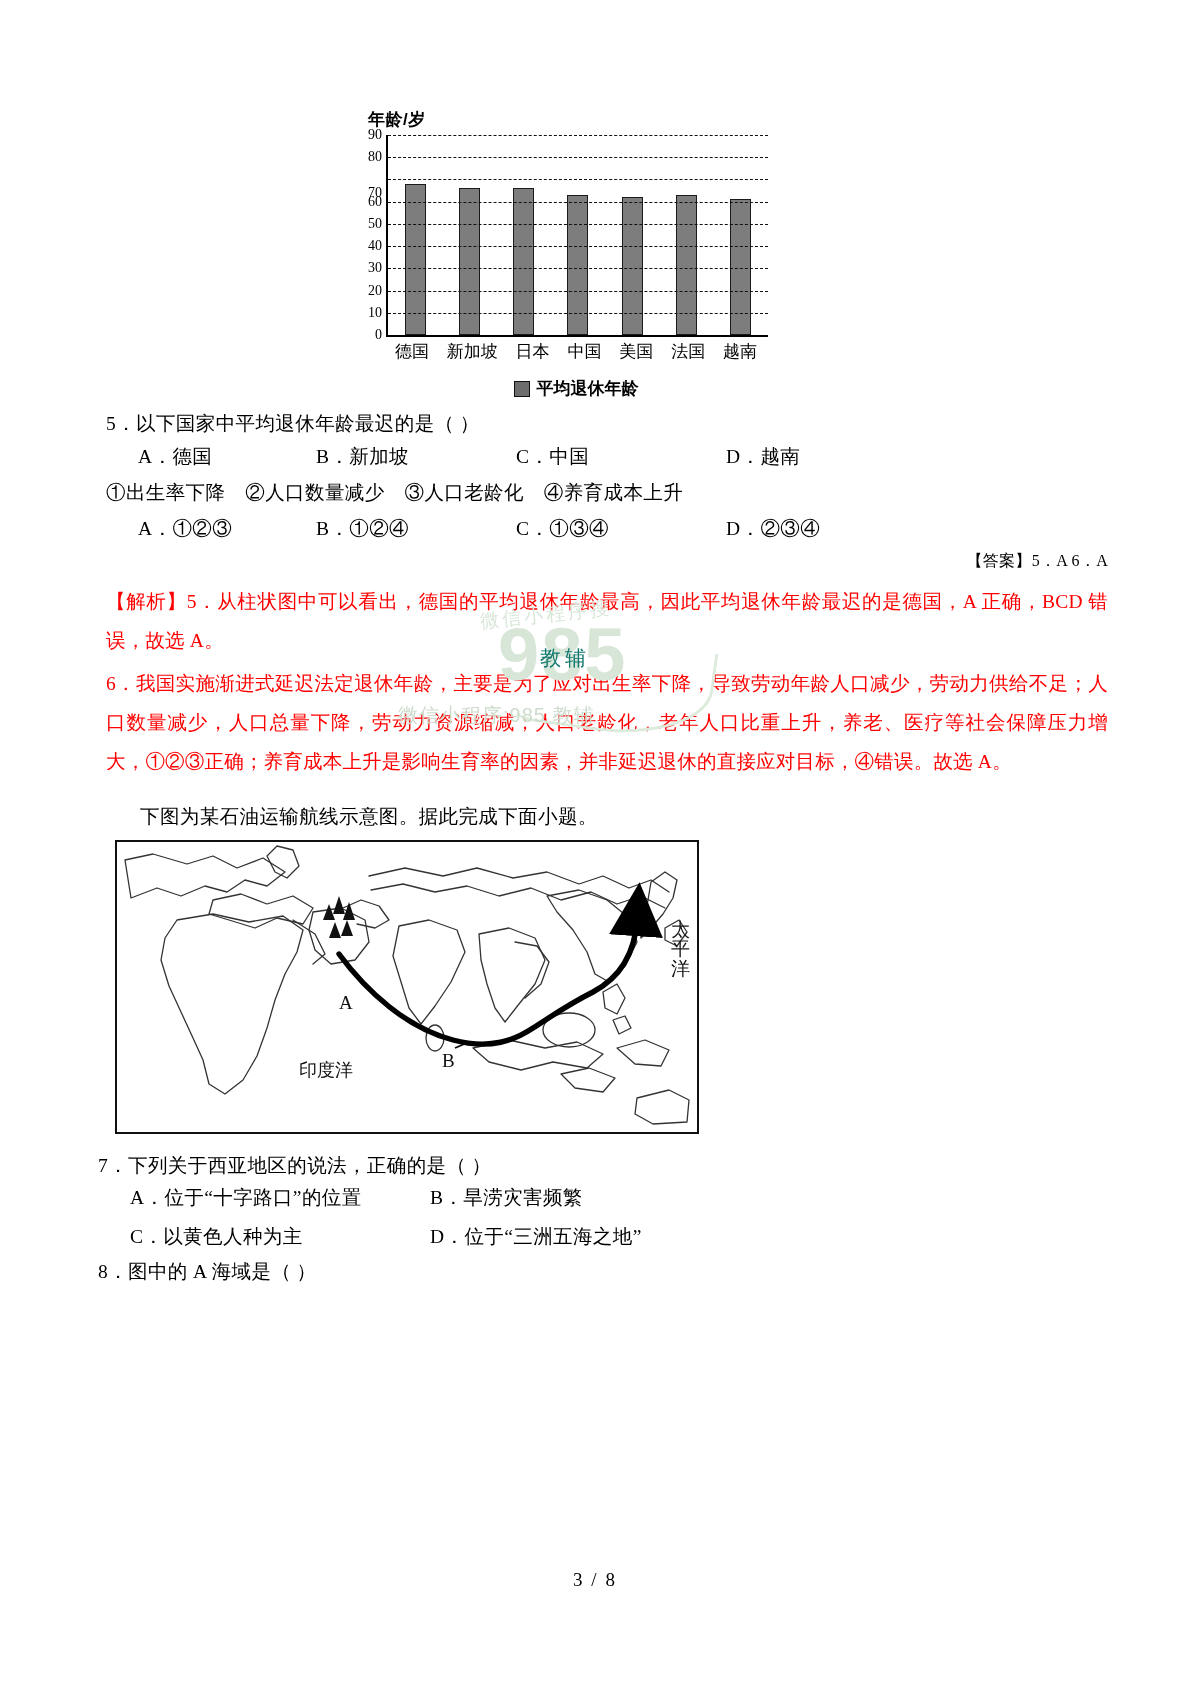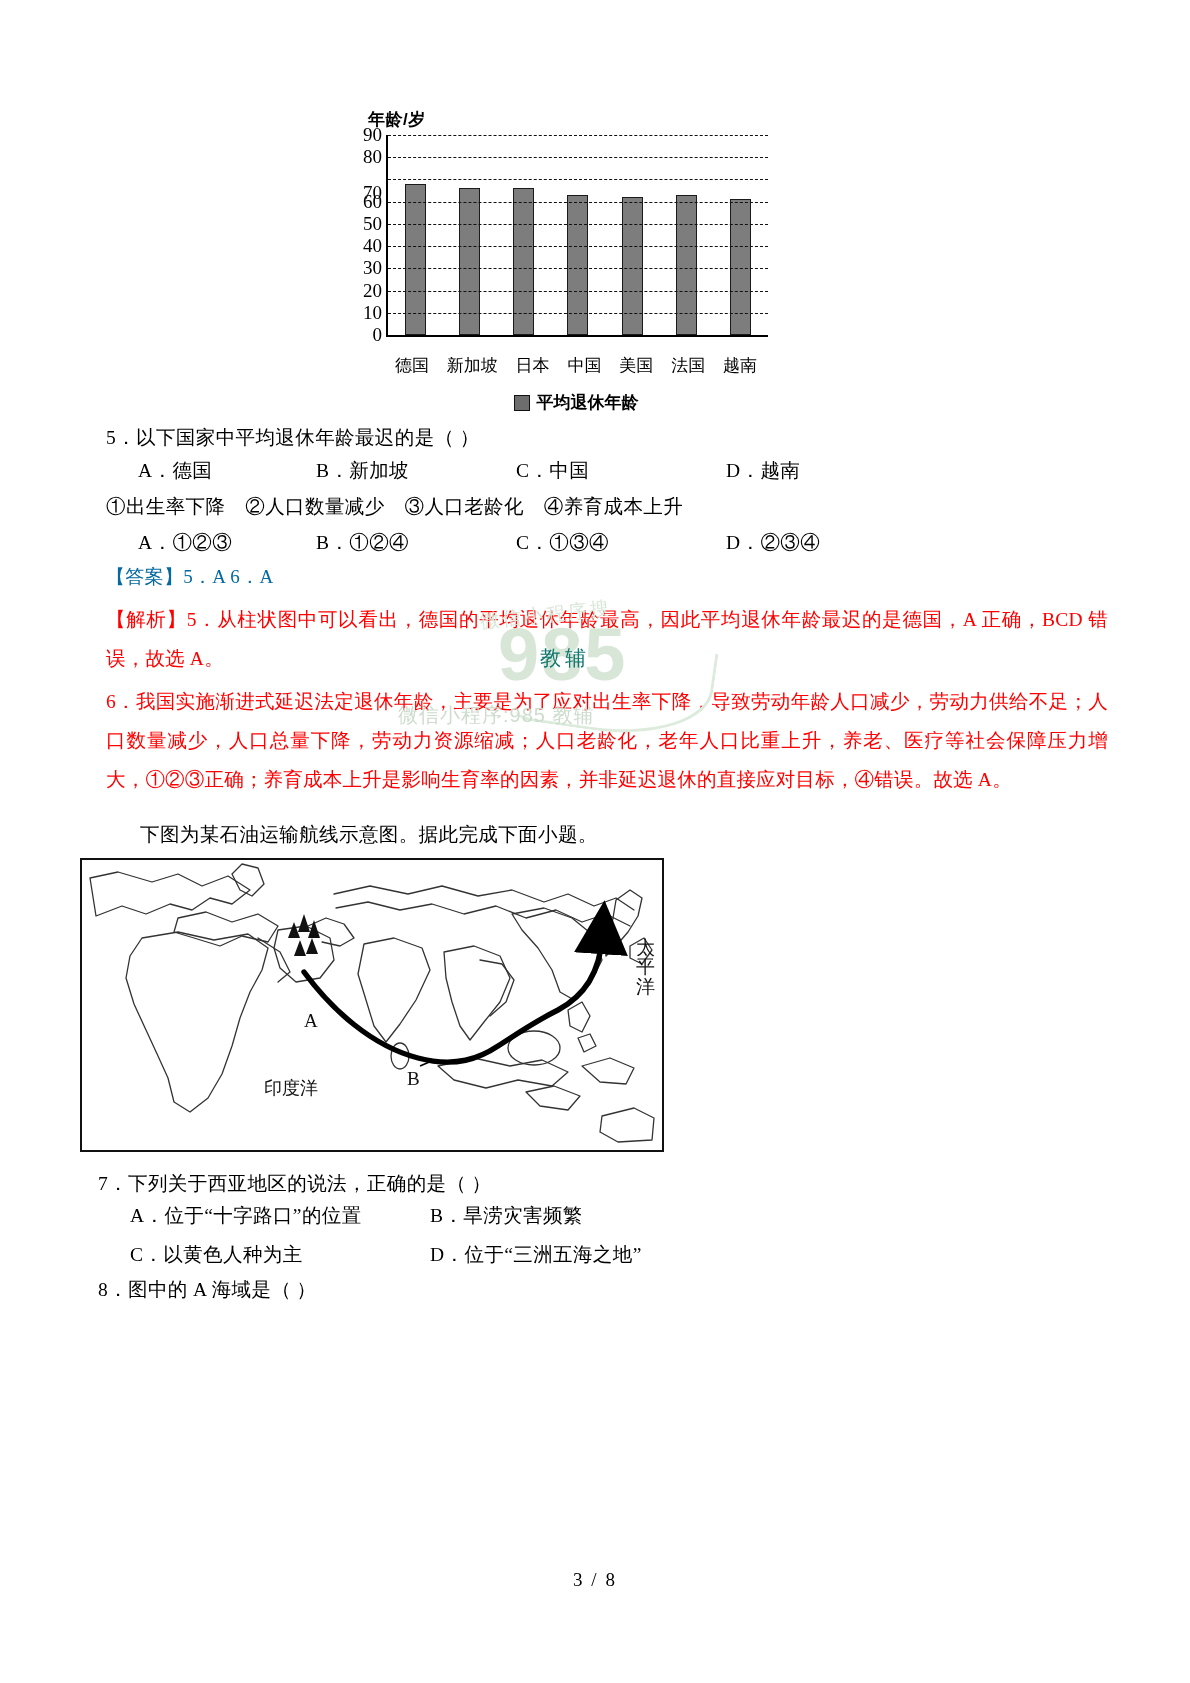--- a/index.html
+++ b/index.html
@@ -55,21 +55,21 @@
     left:0;
     width:380px;
     border-top:1.6px dashed #111;
     height:0;
   }
   .ytick{
     position:absolute;
     right:100%;
     transform:translateY(-52%);
     padding-right:6px;
-    font-size:19px;
+    font-size:14px;
     font-family:"Liberation Serif","DejaVu Serif",serif;
     white-space:nowrap;
   }
   .bars{
     position:absolute;
     left:0;
     bottom:0;
     width:380px;
     height:200px;
     display:flex;
@@ -87,21 +87,20 @@
     margin-left:36px;
     display:flex;
     justify-content:space-around;
     margin-top:3px;
   }
   .x-labels span{
     font-size:17px;
     font-family:"Liberation Sans","DejaVu Sans",sans-serif;
     white-space:nowrap;
     text-align:left;
-    margin-top:14px;
   }
   .legend{
     margin-top:14px;
     margin-left:36px;
     width:380px;
     display:flex;
     align-items:center;
     justify-content:center;
     gap:7px;
   }
@@ -145,44 +144,45 @@
   .opt-b{width:200px;}
   .opt-c{width:210px;}
   .opt-d{width:auto;}
   .sub-line{
     font-size:19.5px;
     margin:0 0 9px 0;
     letter-spacing:.4px;
   }
 
   .answer-line,.explain-line{
-    color:#0369a1;
-    font-size:19px;
+    color:#000000;
+    font-size:16px;
     margin:0 0 11px 0;
     letter-spacing:.3px;
     line-height:1.28;
+    text-align:right;
   }
   .explain-para{
     color:#ff0000;
     font-size:19.5px;
     margin:0 0 4px 0;
     letter-spacing:.2px;
     line-height:2.0;
     text-align:justify;
   }
   .tag{font-weight:normal;}
 
   
   .map-lead{
     font-size:19.5px;
     margin:22px 0 10px 34px;
     letter-spacing:.4px;
   }
   .map-frame{
-    margin-left:80px;
+    margin-left:115px;
     width:580px;
     height:290px;
     border:2px solid #111;
     position:relative;
     background:#fff;
     overflow:hidden;
   }
   .map-frame svg{display:block;}
   .map-label{
     position:absolute;

